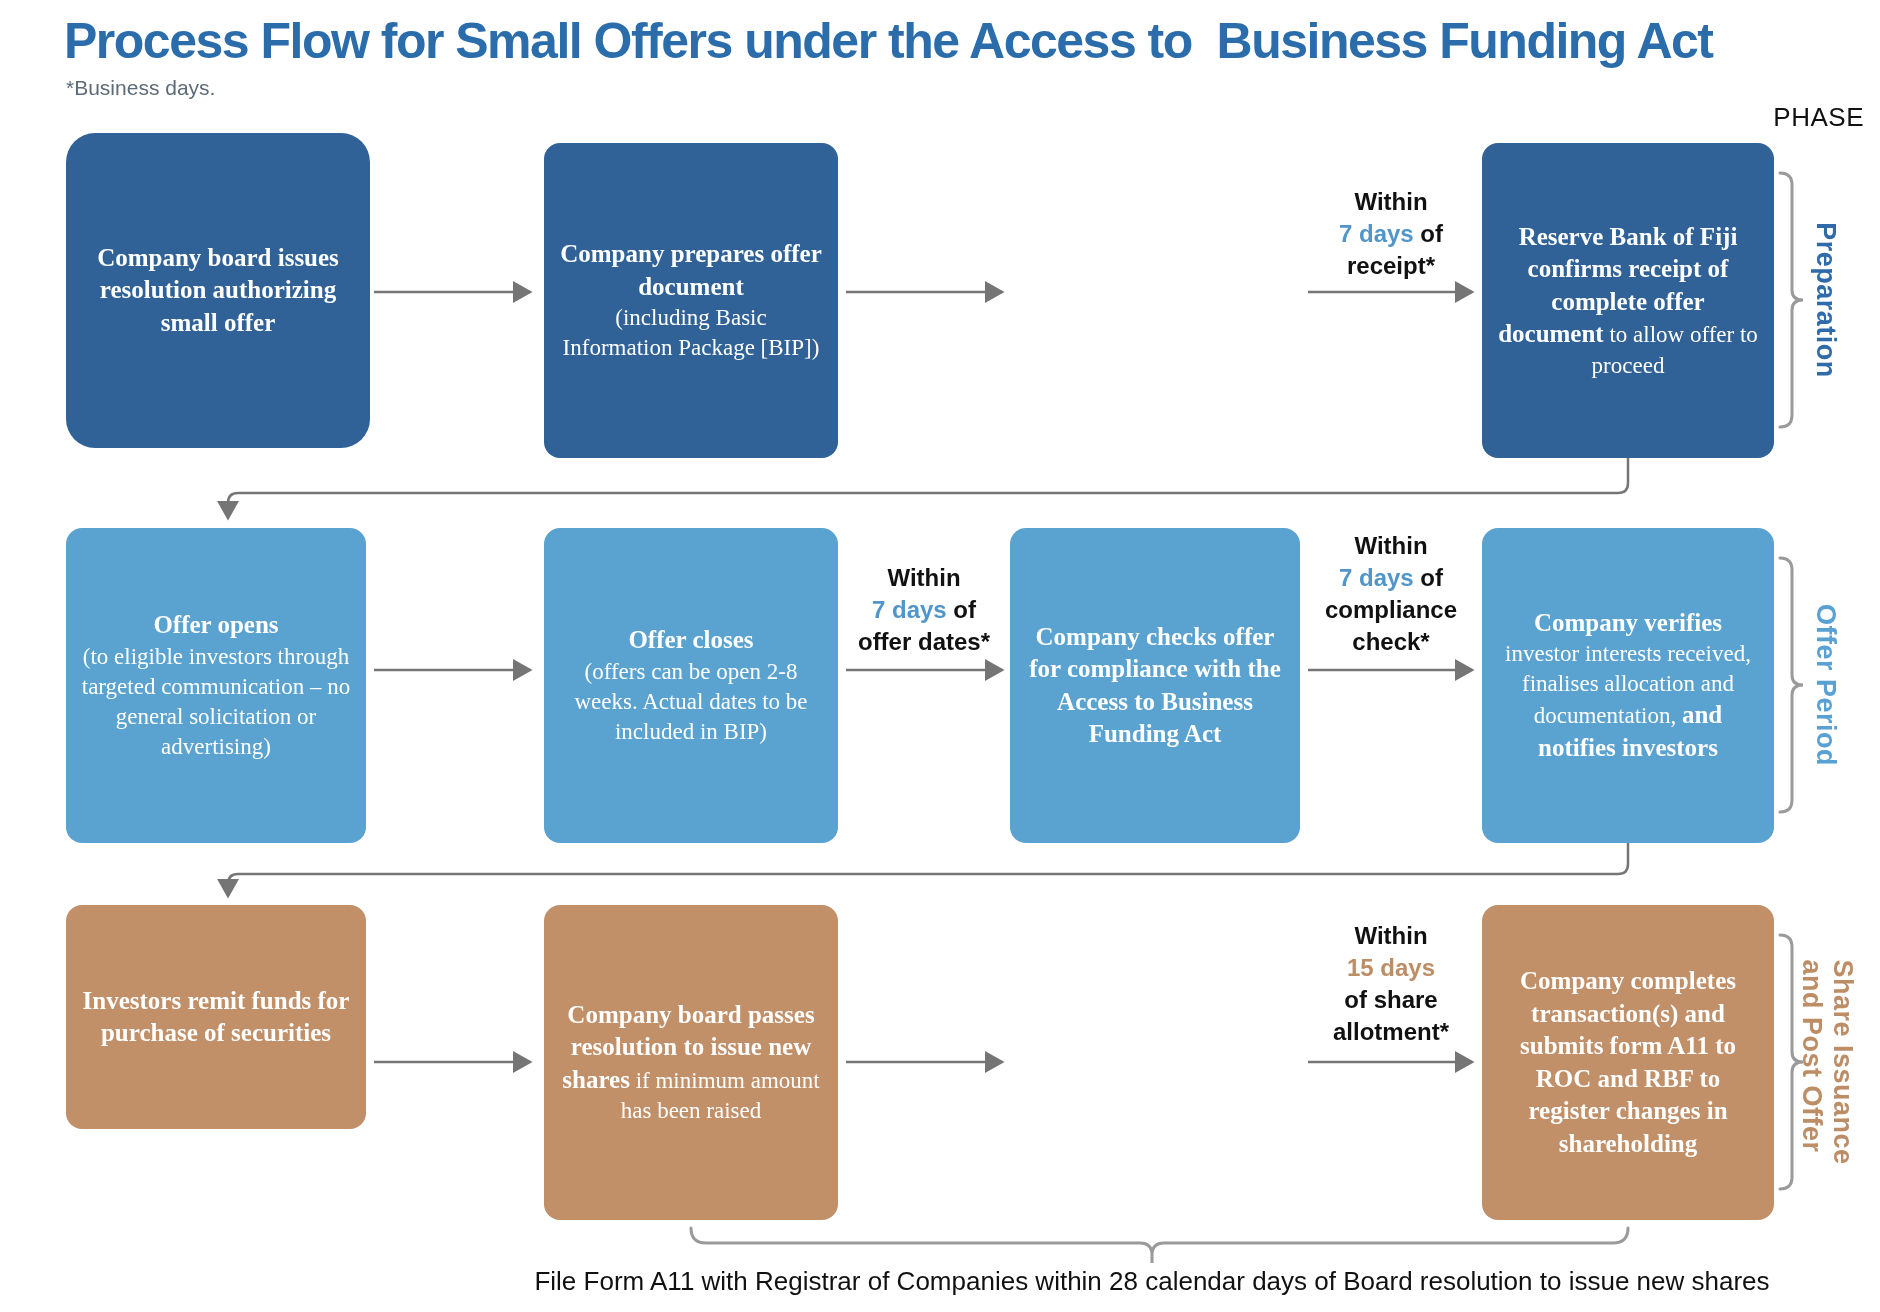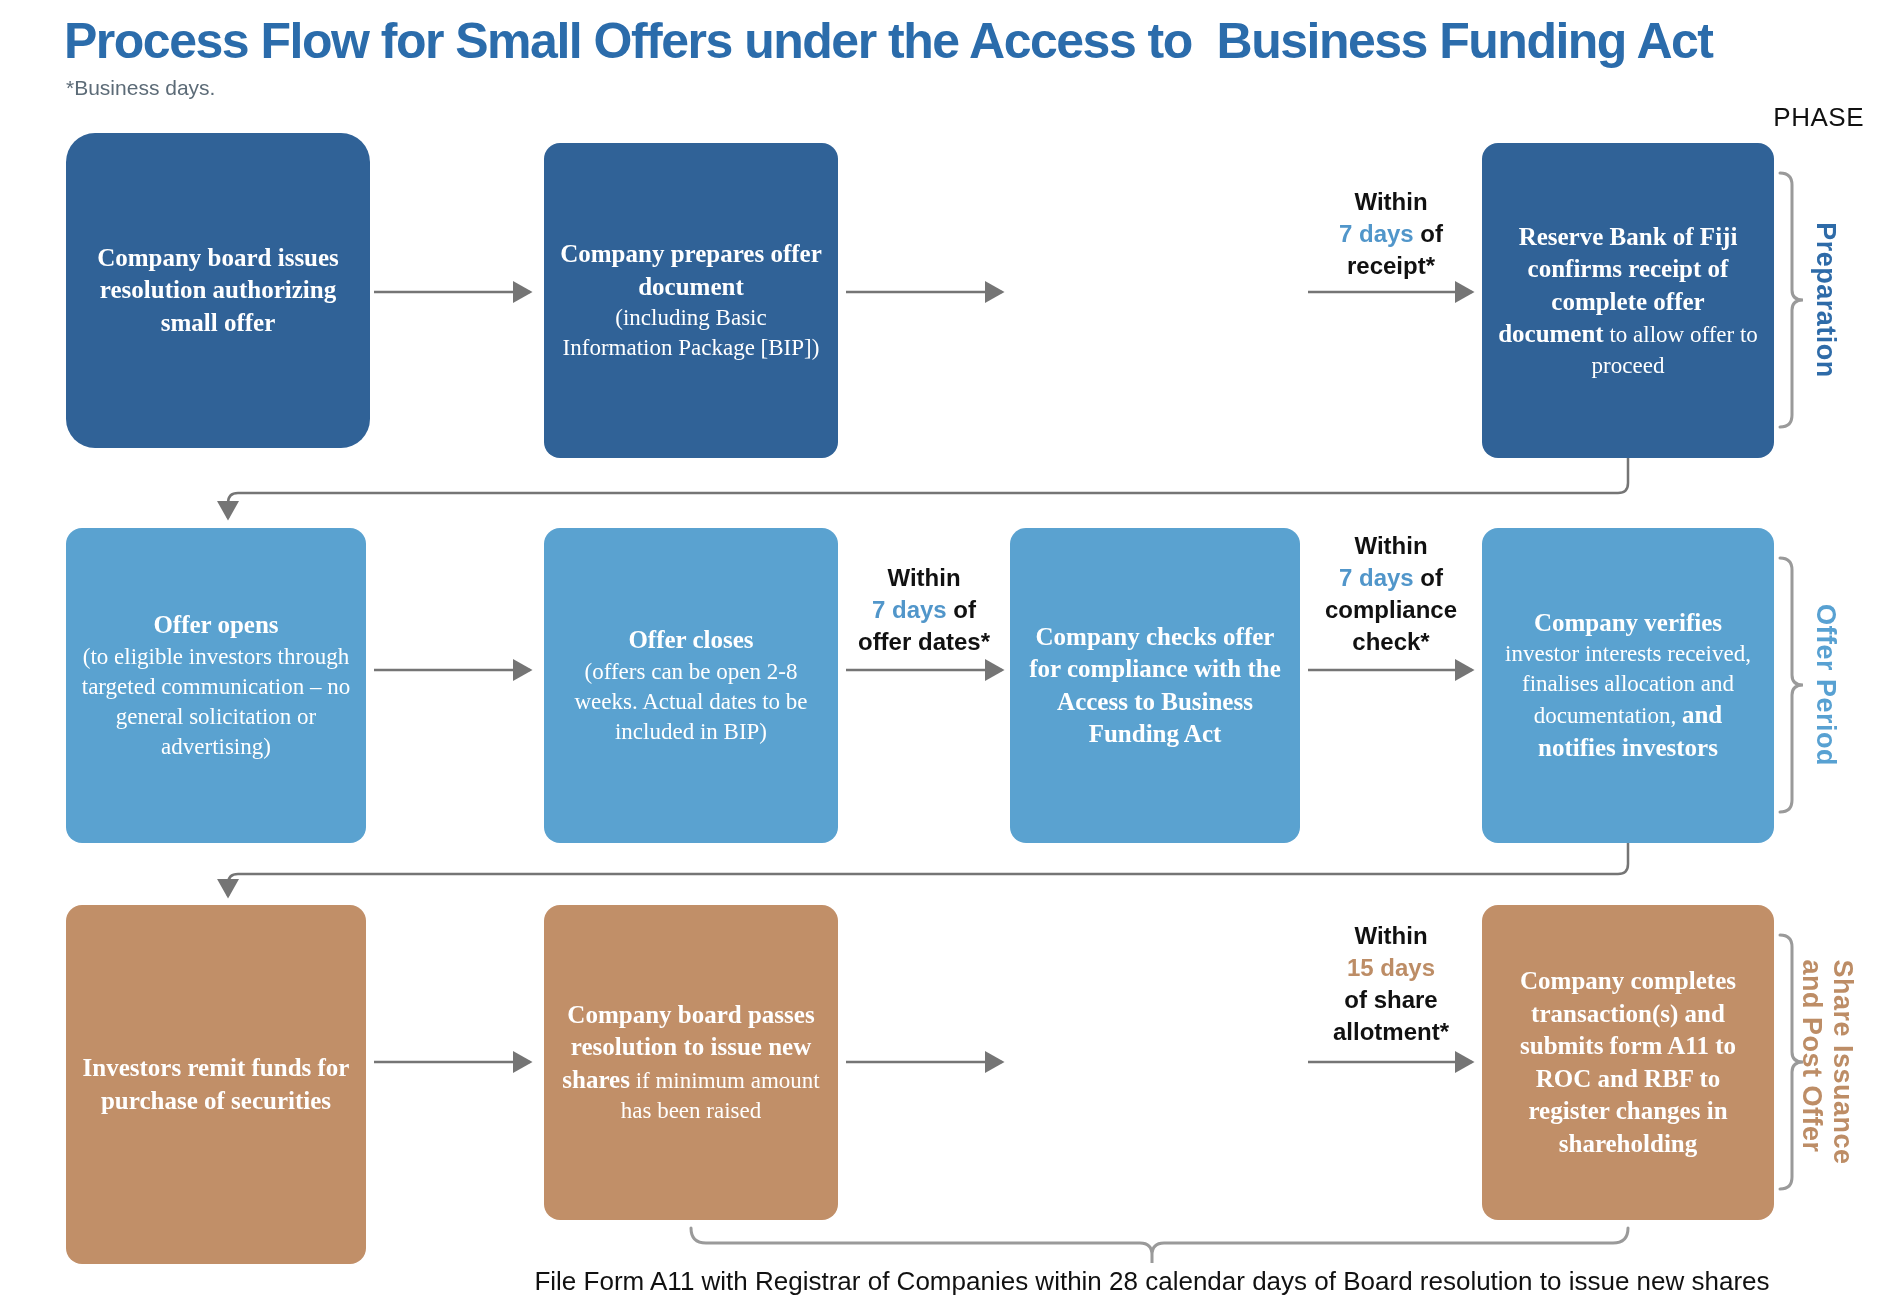--- a/index.html
+++ b/index.html
@@ -75,21 +75,21 @@
       <div>(offers can be open 2-8 weeks. Actual dates to be included in BIP)</div>
     </div>
   </div>
   <div class="box row2" style="left:966px;top:528px;width:290px;height:315px;">
     <div class="bt"><span class="b">Company checks offer for compliance with the Access to Business Funding Act</span></div>
   </div>
   <div class="box row2" style="left:1438px;top:528px;width:292px;height:315px;">
     <div class="bt"><span class="b">Company verifies</span> <span>investor interests received, finalises allocation and documentation,</span> <span class="b">and notifies investors</span></div>
   </div>
 
-  <div class="box row3" style="left:22px;top:905px;width:300px;height:359px;">
+  <div class="box row3" style="left:22px;top:905px;width:300px;height:224px;">
     <div class="bt"><span class="b">Investors remit funds for purchase of securities</span></div>
   </div>
   <div class="box row3" style="left:500px;top:905px;width:294px;height:315px;">
     <div class="bt"><span class="b">Company board passes resolution to issue new shares</span> <span>if minimum amount has been raised</span></div>
   </div>
   <div class="box row3" style="left:1438px;top:905px;width:292px;height:315px;">
     <div class="bt"><span class="b">Company completes transaction(s) and submits form A11 to ROC and RBF to register changes in shareholding</span></div>
   </div>
 
   <div class="arrow-label" style="left:1256px;top:186px;width:182px;">

